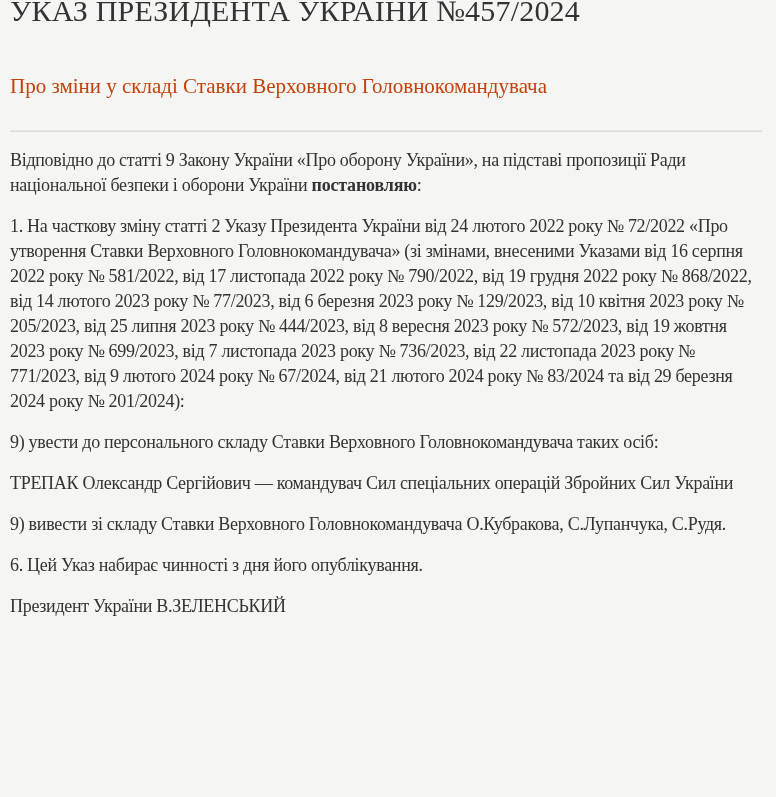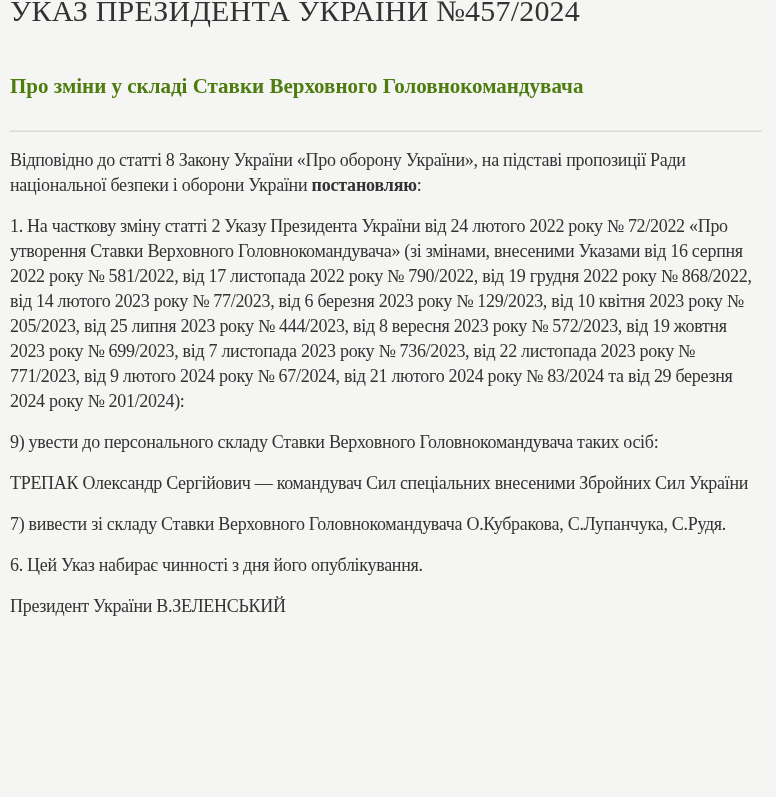--- a/index.html
+++ b/index.html
@@ -25,22 +25,22 @@
     line-height: 30px;
     font-weight: normal;
     color: #333333;
     letter-spacing: 0.2px;
     white-space: nowrap;
   }
   .decree-subtitle {
     margin: 46px 0 0 0;
     font-size: 21px;
     line-height: 28px;
-    font-weight: bold;
-    color: #4d7c0f;
+    font-weight: normal;
+    color: #c2410c;
   }
   hr.divider {
     border: none;
     border-top: 1px solid #e6e6e4;
     border-bottom: 1px solid #dcdcda;
     height: 0;
     margin: 30px 0 0 0;
   }
   .intro-paragraph {
     margin: 53px 0 0 0;
@@ -65,28 +65,28 @@
 <body>
 
 <div class="page">
 
   <h1 class="decree-title">УКАЗ ПРЕЗИДЕНТА УКРАЇНИ №457/2024</h1>
 
   <h2 class="decree-subtitle">Про зміни у складі Ставки Верховного Головнокомандувача</h2>
 
   <hr class="divider">
 
-  <p class="body-text intro-paragraph"><span>Відповідно до статті 8 Закону України «Про оборону України», на підставі пропозиції Ради національної безпеки і оборони України </span><b>постановляю</b><span>:</span></p>
+  <p class="body-text intro-paragraph"><span>Відповідно до статті 9 Закону України «Про оборону України», на підставі пропозиції Ради національної безпеки і оборони України </span><b>постановляю</b><span>:</span></p>
 
   <p class="body-text">1. На часткову зміну статті 2 Указу Президента України від 24 лютого 2022 року № 72/2022 «Про утворення Ставки Верховного Головнокомандувача» (зі змінами, внесеними Указами від 16 серпня 2022 року № 581/2022, від 17 листопада 2022 року № 790/2022, від 19 грудня 2022 року № 868/2022, від 14 лютого 2023 року № 77/2023, від 6 березня 2023 року № 129/2023, від 10 квітня 2023 року № 205/2023, від 25 липня 2023 року № 444/2023, від 8 вересня 2023 року № 572/2023, від 19 жовтня 2023 року № 699/2023, від 7 листопада 2023 року № 736/2023, від 22 листопада 2023 року № 771/2023, від 9 лютого 2024 року № 67/2024, від 21 лютого 2024 року № 83/2024 та від 29 березня 2024 року № 201/2024):</p>
 
   <p class="body-text">9) увести до персонального складу Ставки Верховного Головнокомандувача таких осіб:</p>
 
-  <p class="body-text">ТРЕПАК Олександр Сергійович — командувач Сил спеціальних внесеними Збройних Сил України</p>
+  <p class="body-text">ТРЕПАК Олександр Сергійович — командувач Сил спеціальних операцій Збройних Сил України</p>
 
 
-  <p class="body-text">7) вивести зі складу Ставки Верховного Головнокомандувача О.Кубракова, С.Лупанчука, С.Рудя.</p>
+  <p class="body-text">9) вивести зі складу Ставки Верховного Головнокомандувача О.Кубракова, С.Лупанчука, С.Рудя.</p>
 
   <p class="body-text">6. Цей Указ набирає чинності з дня його опублікування.</p>
 
   <p class="body-text signature-line">Президент України В.ЗЕЛЕНСЬКИЙ</p>
 
 </div>
 
 </body></html>

